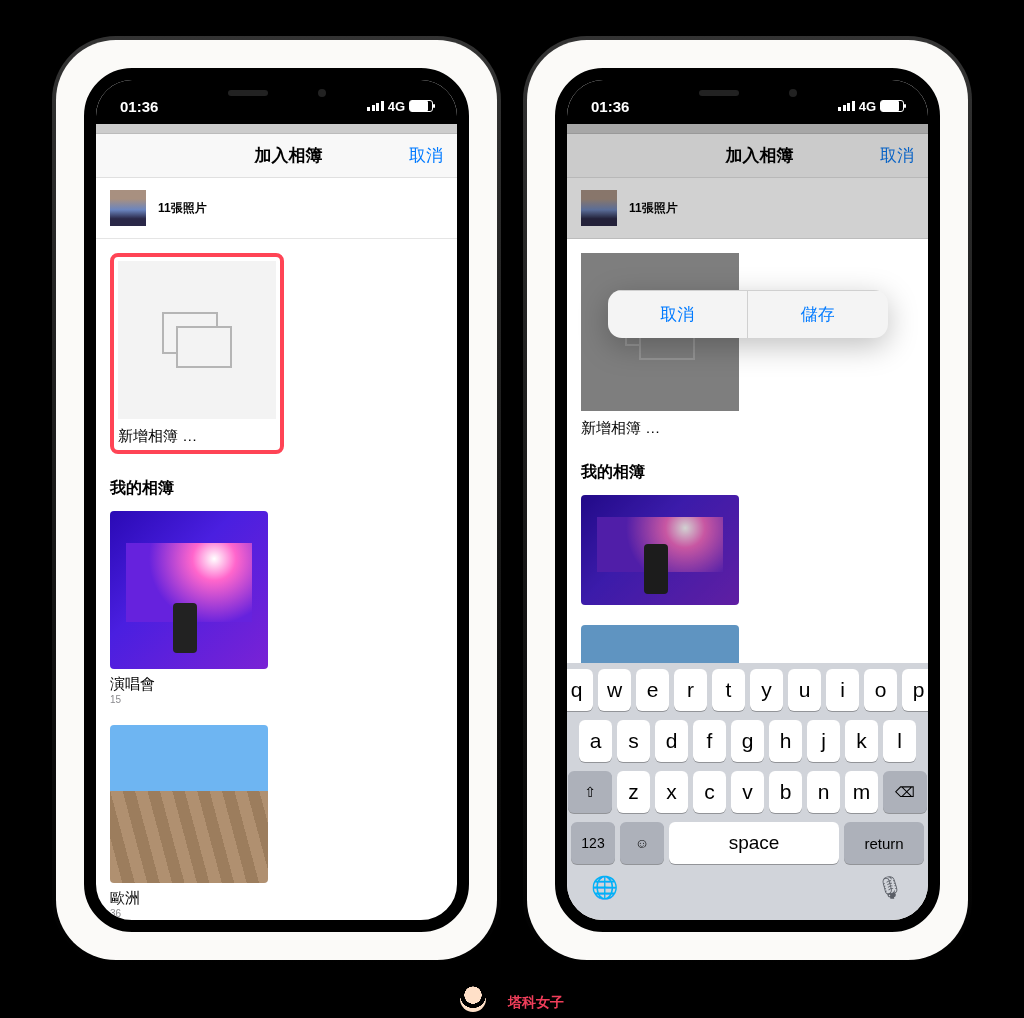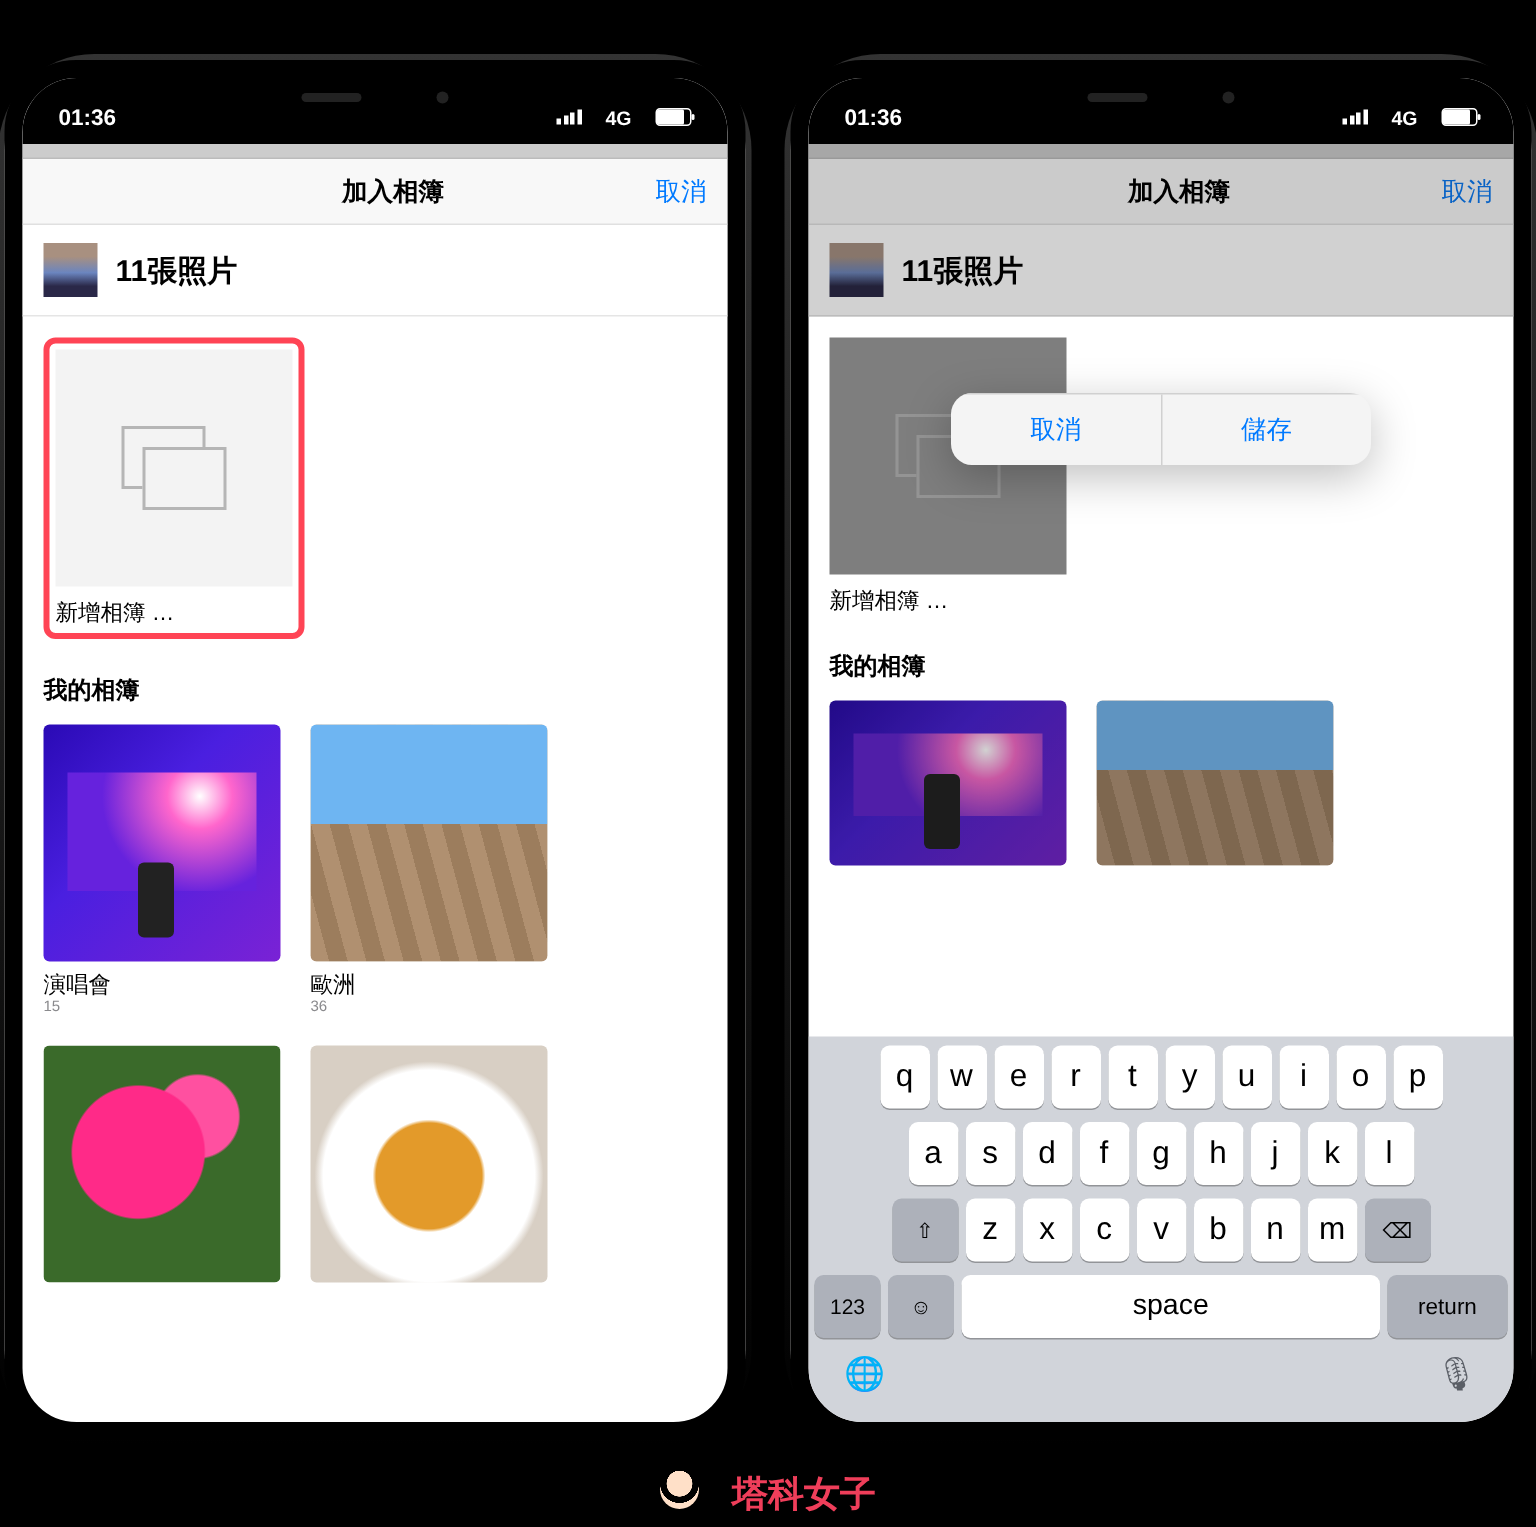--- a/index.html
+++ b/index.html
@@ -7,25 +7,25 @@
     background: #000;
     width: 1024px;
     height: 1018px;
     display: flex;
     justify-content: center;
     align-items: flex-start;
     padding-top: 40px;
     gap: 30px;
   }
   .phone {
-    width: 494px;
+    width: 441px;
     height: 920px;
     background: #fbfaf8;
     border-radius: 60px;
-    padding: 0;
+    padding: 28px;
     position: relative;
   }
   .phone::before { 
     content: '';
     position: absolute;
     inset: -4px;
     border-radius: 64px;
     background: linear-gradient(#333,#000);
     z-index: -1;
   }
@@ -60,21 +60,21 @@
     height: 44px;
     background: #000;
     color: #fff;
     display: flex;
     justify-content: space-between;
     align-items: center;
     padding: 8px 24px 0;
     font-size: 15px;
     font-weight: 600;
   }
-  .status-right { display: flex; align-items: center; gap: 16px; font-size:13px;text-align:right;}
+  .status-right { display: flex; align-items: center; gap: 4px; font-size:13px;text-align:right;}
   .signal{display:inline-flex;align-items:flex-end;gap:1.5px;}
   .signal span{width:3px;background:#fff;display:inline-block;}
   .signal span:nth-child(1){height:4px}.signal span:nth-child(2){height:6px}
   .signal span:nth-child(3){height:8px}.signal span:nth-child(4){height:10px}
   .battery{width:24px;height:12px;border:1.5px solid #fff;border-radius:3px;position:relative;}
   .battery::after{content:'';position:absolute;right:-3px;top:3px;width:2px;height:4px;background:#fff;border-radius:1px;}
   .battery i{display:block;width:80%;height:100%;background:#fff;border-radius:1px;}
   .sheet-behind{height:10px;background:#ccc;border-bottom:1px solid #bbb;}
 
   .nav-bar {
@@ -93,21 +93,21 @@
   .selection-row {
     display: flex; align-items: center; gap: 12px;
     padding: 12px 14px;
     border-bottom: 1px solid #e5e5e5;
     background: #fff;
   }
   .thumb-sm {
     width: 36px; height: 36px;
     background: linear-gradient(to bottom,#a89080 25%,#6b85bf 55%,#2a2848 80%);
   }
-  .sel-text { font-size: 20px; font-weight: 600; }
+  .sel-text { font-size: 12px; font-weight: 600; }
 
   .content { padding: 14px; overflow: hidden;}
   .new-album-tile {
     width: 158px;
     margin-bottom: 24px;
   }
   .hl-box { border: 4px solid #ff4455; border-radius: 8px; padding: 4px; display:inline-block;}
   .tile-square {
     width: 158px; height: 158px; background: #f3f3f3;
     display: flex; align-items: center; justify-content: center;
@@ -177,21 +177,21 @@
     font-size: 21px; color: #000;
     box-shadow: 0 1px 0 rgba(0,0,0,0.3);
   }
   .key.fn { background: #adb1ba; min-width: 44px; font-size:14px;}
   .key.space { flex: 1; font-size: 19px; }
   .key.ret { min-width: 80px; font-size: 15px; }
   .krow.bottom .key{height:42px;}
   .krow.final{gap:12px;padding:2px 20px;}
   .ficon{color:#5a5e66;font-size:22px;}
 
-  .watermark{position:absolute;bottom:6px;left:50%;transform:translateX(-50%);display:flex;align-items:flex-start;gap:22px;color:#ef3e5a;font-size:24px;font-weight:600;z-index:100;}
+  .watermark{position:absolute;bottom:6px;left:50%;transform:translateX(-50%);display:flex;align-items:flex-end;gap:22px;color:#ef3e5a;font-size:14px;font-weight:600;z-index:100;}
   .wava{width:26px;height:26px;border-radius:50%;background:radial-gradient(circle at 50% 35%,#ffe0c8 40%,#000 41% 60%,#ffe0c8 61%);}
 
 </style>
 </head>
 <body>
 
 <div class="phone">
  <div class="screen">
   <div class="notch">
         <span class="bar"></span>

